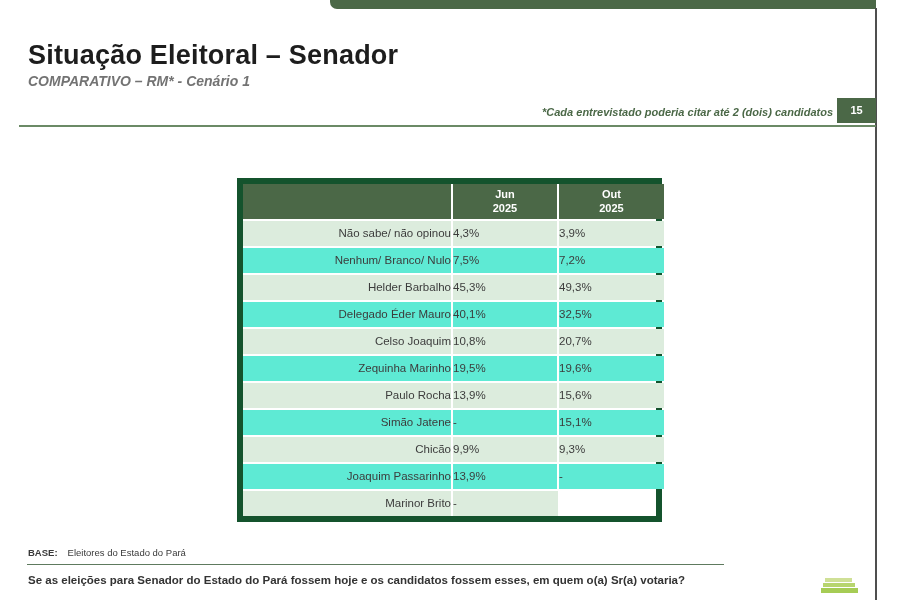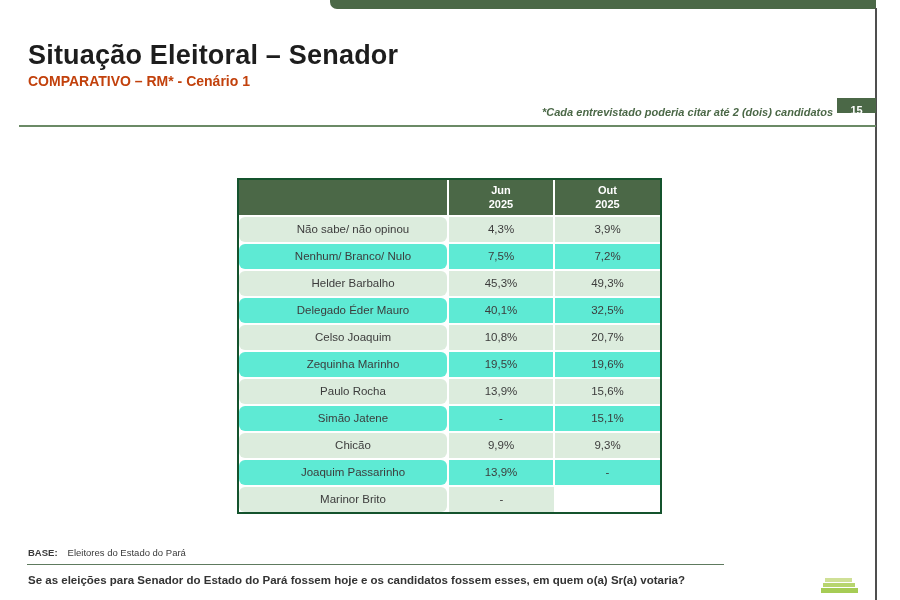--- a/index.html
+++ b/index.html
@@ -38,59 +38,60 @@
     font-weight: bold;
     color: #1d1d1d;
     letter-spacing: 0.2px;
   }
 
   .subtitle {
     position: absolute;
     left: 28px; top: 73px;
     font-size: 14px;
     font-weight: bold;
-    color: #c2410c;
+    color: #737373;
+    font-style: italic;
   }
 
   .footnote {
     position: absolute;
     right: 67px; top: 106px;
     font-size: 11px;
     font-weight: bold;
     font-style: italic;
     color: #4b6847;
     text-align: left;
     white-space: nowrap;
   }
 
   .page-badge {
     position: absolute;
     left: 837px; top: 98px;
-    width: 39px; height: 15px;
+    width: 39px; height: 25px;
     background: #4b6847;
     color: #ffffff;
     font-size: 11px;
     font-weight: bold;
     text-align: center;
     line-height: 25px;
   }
 
   .header-rule {
     position: absolute;
     left: 19px; top: 125px;
     width: 857px; height: 2px;
     background: #6b8a66;
   }
 
   
   .table {
     position: absolute;
     left: 237px; top: 178px;
     width: 425px;
-    border: 2px solid #14532d;
+    border: 6px solid #14532d;
     background: #ffffff;
     display: flex;
     flex-direction: column;
     gap: 2px;
   }
   .trow { display: flex; gap: 2px; }
   .cell { flex: 0 0 auto; }
   .c-name { width: 208px; }
   .c-jun  { width: 104px; }
   .c-out  { width: 105px; }
@@ -108,22 +109,22 @@
     white-space: pre-line;
     line-height: 1.25;
   }
 
   .tdata .cell {
     height: 25px;
     font-size: 11.5px;
     color: #3c3c3c;
     line-height: 25px;
   }
-  .tdata .c-name { padding-left: 20px; text-align: center; border-radius: 6px; }
-  .tdata .c-jun, .tdata .c-out { text-align: center; }
+  .tdata .c-name { padding-left: 20px; text-align: right; }
+  .tdata .c-jun, .tdata .c-out { }
 
   .tdata.shade-a .cell { background: #dcecdd; }
   .tdata.shade-b .cell { background: #5eead4; }
 
   
   .base-note {
     position: absolute;
     left: 28px; top: 547px;
     font-size: 9.5px;
     color: #3a3a3a;

